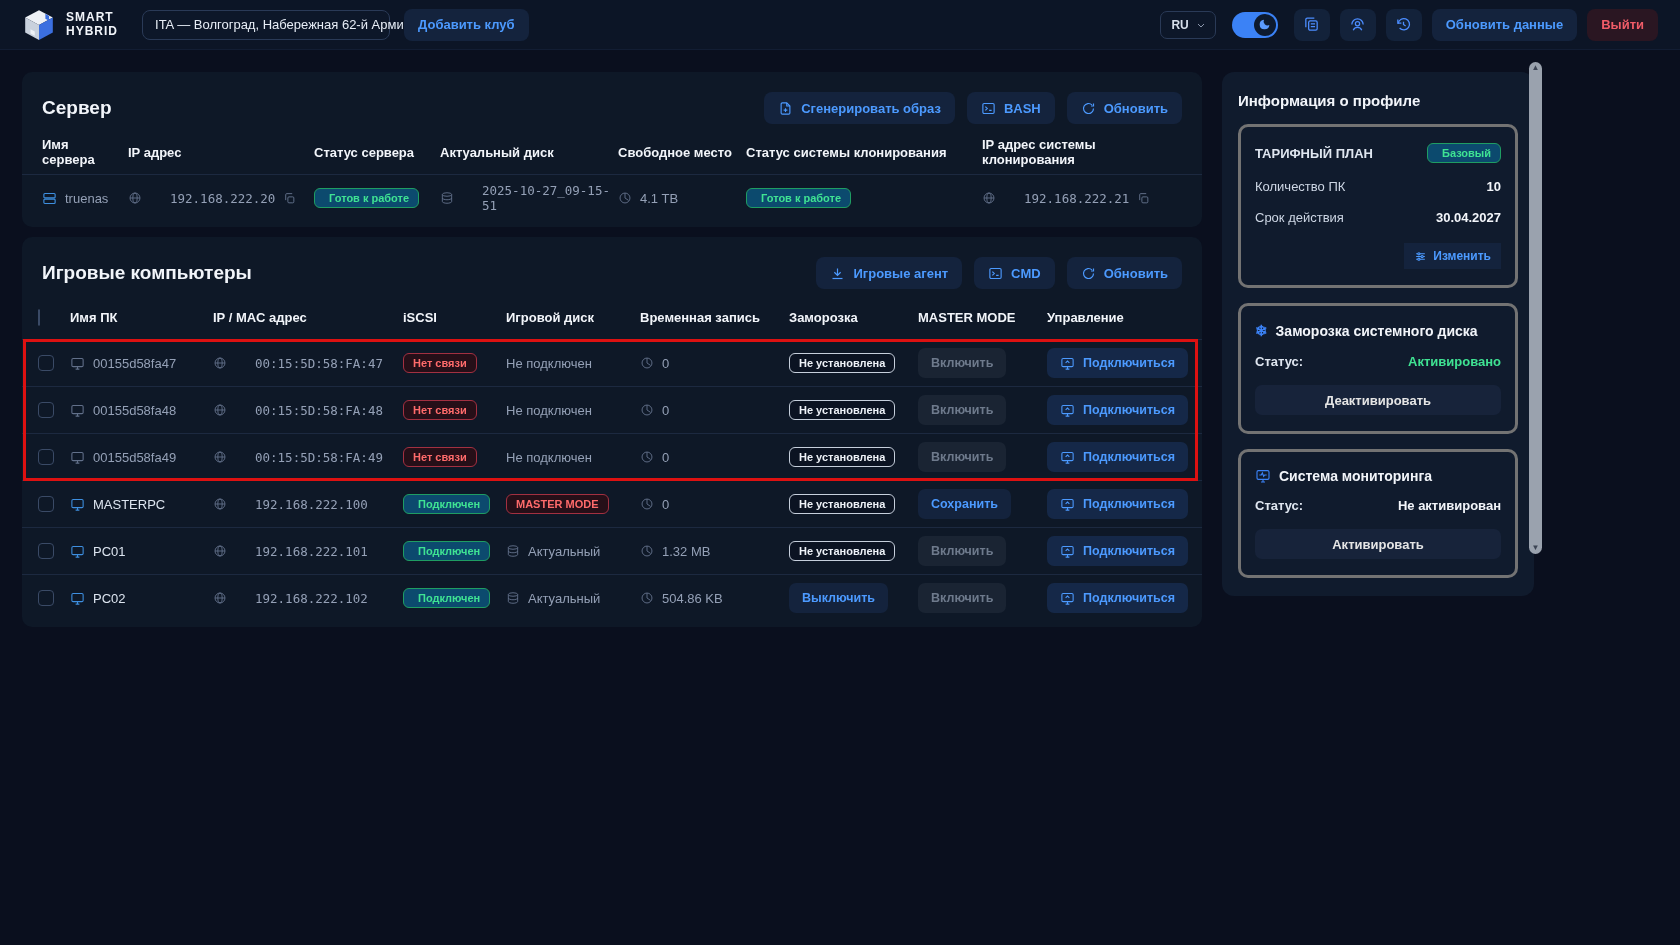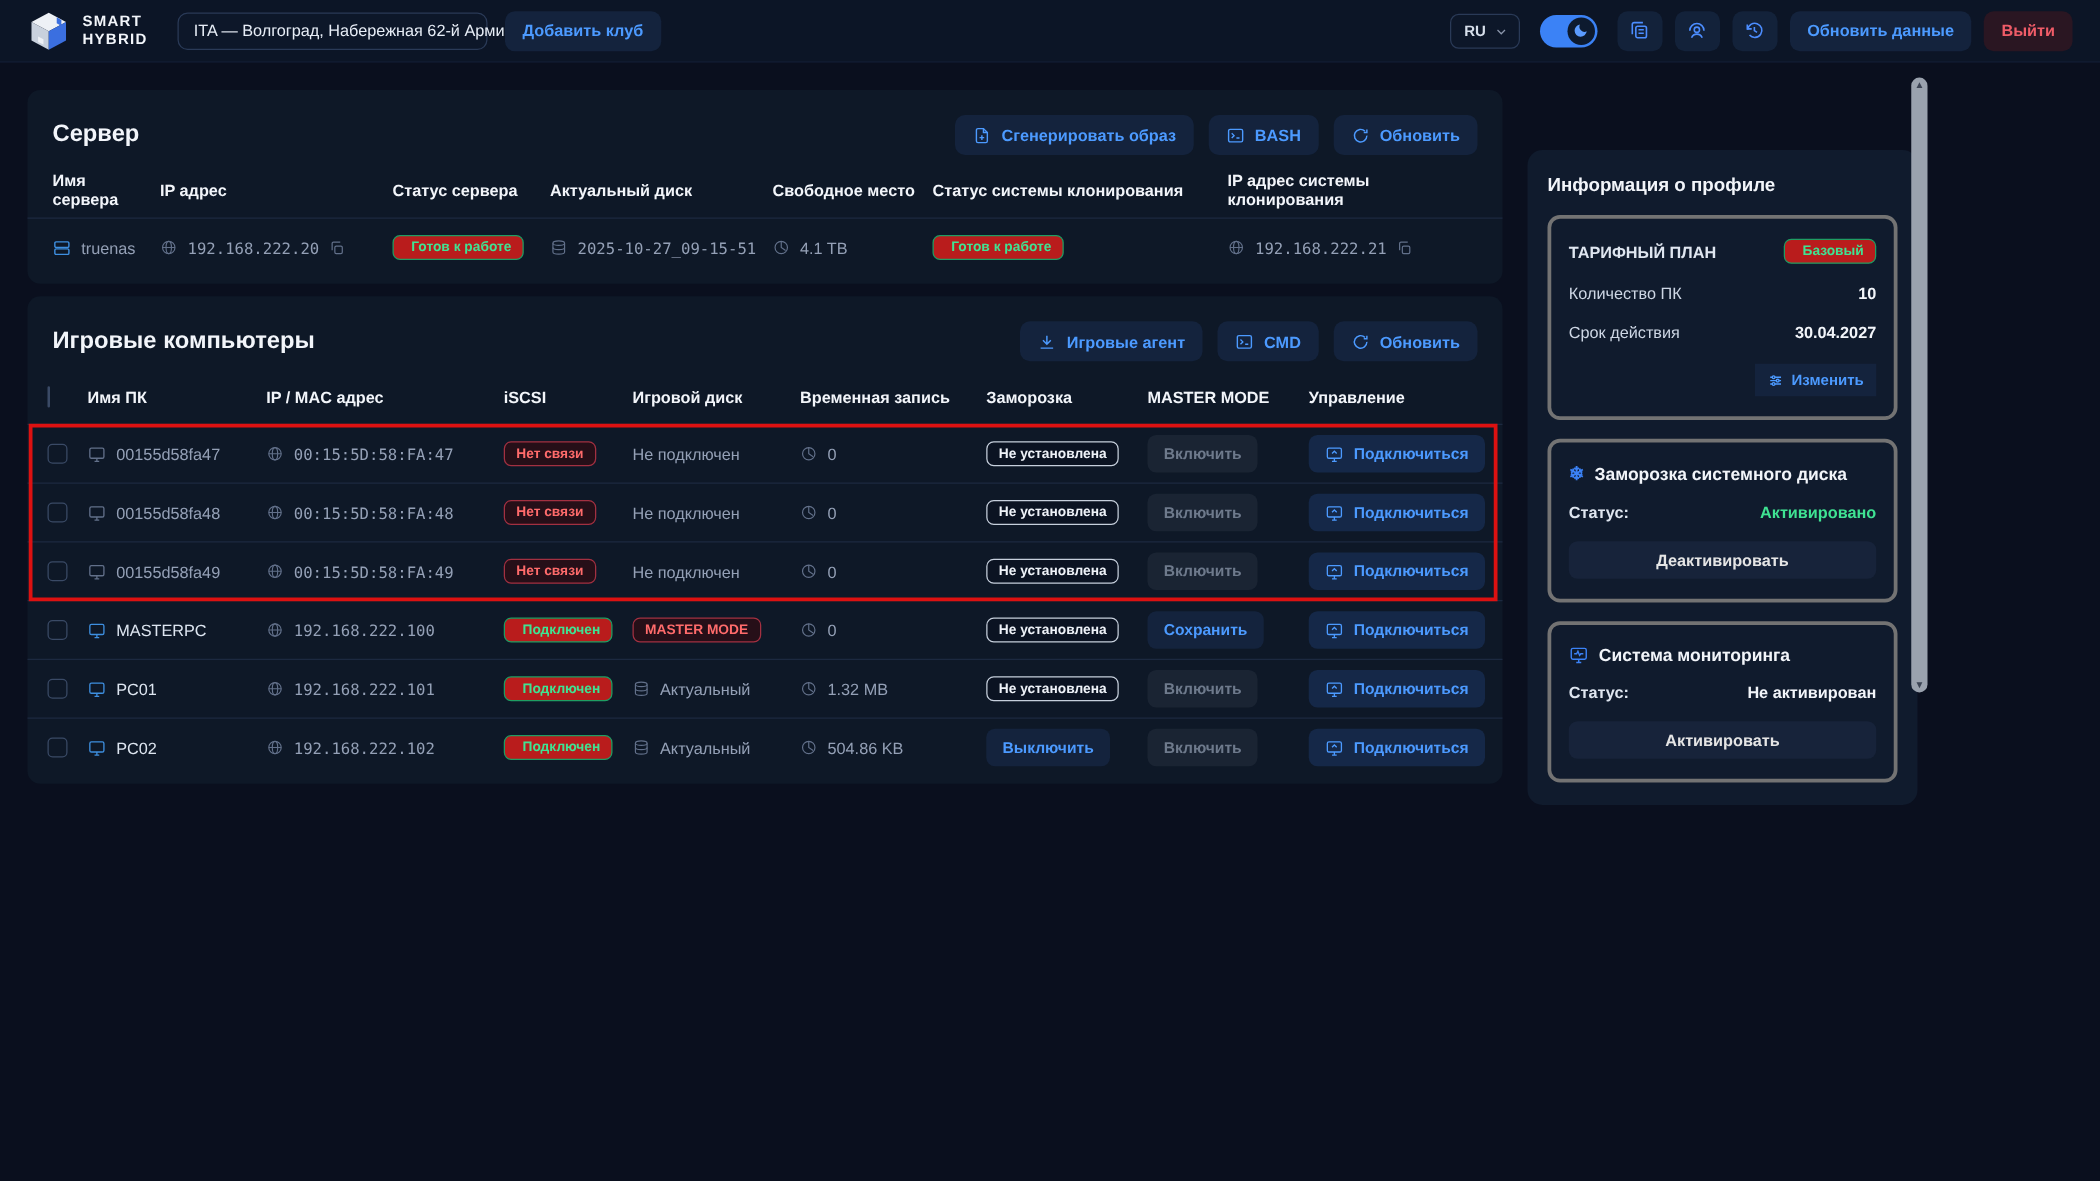--- a/index.html
+++ b/index.html
@@ -68,30 +68,30 @@
   .server-panel { left:22px; top:72px; width:1180px; padding-bottom:6px; }
   .grid-server {
     display:grid; grid-template-columns:86px 186px 126px 178px 128px 236px 1fr;
     align-items:center; padding:0 20px;
   }
   .thead { height:44px; }
   .th { font-size:13px; font-weight:700; color:#f2f5fa; padding-right:8px; }
   .rows-wrap { position:relative; }
   .trow { height:47px; border-top:1px solid #1c2940; }
   .cell { display:flex; align-items:center; gap:8px; font-size:13px; color:#94a0b6; padding-right:8px; }
-  .mono { font-family:"DejaVu Sans Mono", monospace; font-size:12.5px; }
+  .mono { font-family:"DejaVu Sans Mono", monospace; font-size:12.5px;margin-left:20px; }
   .name-online { color:#dde5f0; }
   .icon-muted { color:#62708a; flex:none; }
   .icon-blue { color:#3e8fe0; flex:none; }
 
   .badge {
     display:inline-flex; align-items:center; padding:3px 9px; border-radius:6px;
     font-size:11px; font-weight:700; border:1px solid; white-space:nowrap;
   }
-  .badge-green { color:#3fe393; border-color:#1f9d63; background:#b91c1c;padding-left:14px; }
+  .badge-green { color:#3fe393; border-color:#1f9d63; background:#0c4a6e;padding-left:14px; }
   .badge-red   { color:#ff6b6b; border-color:#a33041; background:#260f18; }
   .badge-white { color:#eef2f8; border-color:#c6cfdc; background:#0b1322; }
 
   .computers-panel { left:22px; top:237px; width:1180px; padding-bottom:6px; }
   .grid-pc {
     display:grid; grid-template-columns:32px 143px 190px 103px 134px 149px 129px 129px 1fr;
     align-items:center; padding:0 16px;
   }
   .checkbox {
     width:16px; height:16px; border-radius:4px; border:1.5px solid #3a4a66; background:transparent; cursor:pointer;
@@ -101,21 +101,21 @@
   .btn-connect { background:#152848; }
 
   .annotation-rect {
     position:absolute; left:1px; top:0; width:1175px; height:142px;
     border:3px solid #dd1111; pointer-events:none; z-index:5;
   }
 
   
   .sidebar {
     position:absolute; left:1222px; top:72px; width:312px;
-    background:#101b2d; border-radius:12px; padding:20px 16px 18px 16px;margin-top:48px;
+    background:#101b2d; border-radius:12px; padding:20px 16px 18px 16px;
   }
   .sidebar-title { font-size:15px; font-weight:700; color:#f2f5fa; }
   .card {
     border:3px solid #737373; border-radius:10px; padding:16px 14px; margin-top:15px;
   }
   .card-row { display:flex; align-items:center; justify-content:space-between; margin-bottom:16px; }
   .card-row:last-child { margin-bottom:0; }
   .card-label { font-size:13px; font-weight:700; color:#dfe6f0; }
   .card-label-soft { font-size:13px; color:#cdd6e4; }
   .card-value { font-size:13px; font-weight:700; color:#f2f5fa; }

